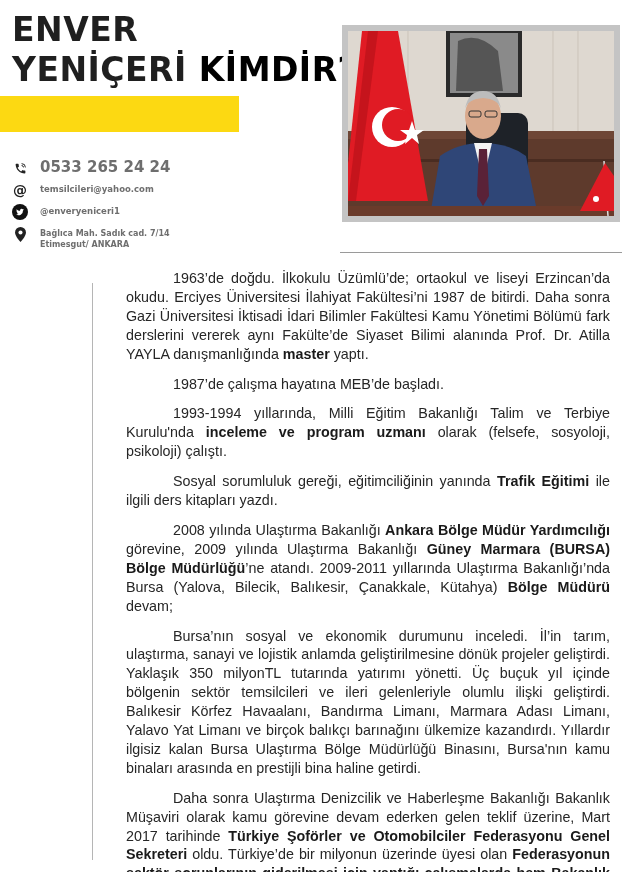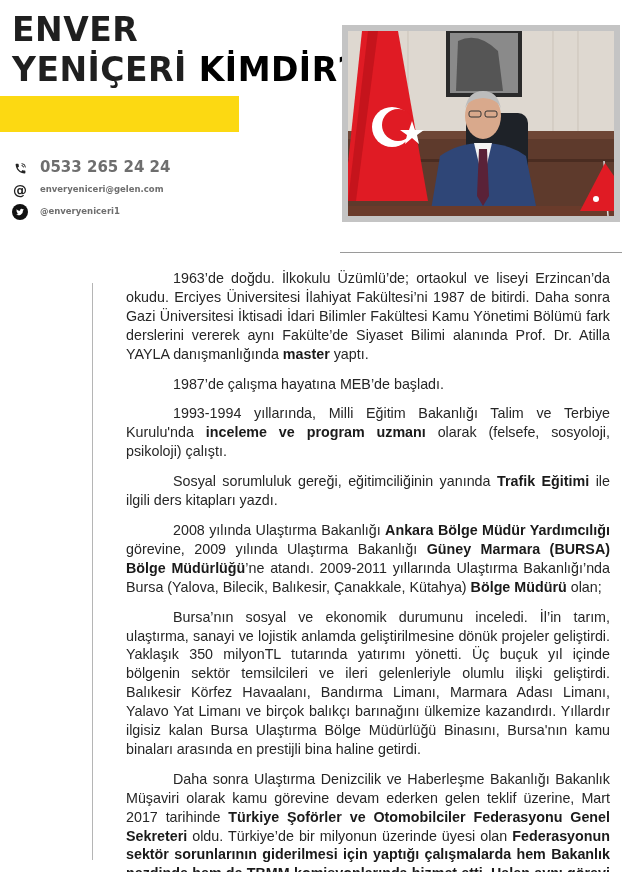--- a/index.html
+++ b/index.html
@@ -37,30 +37,42 @@
     <span class="ic">
       <svg width="13" height="13" viewBox="0 0 24 24">
           <path d="M6.6 10.8c1.4 2.8 3.8 5.1 6.6 6.6l2.2-2.2c.3-.3.7-.4 1-.2 1.1.4 2.3.6 3.6.6.6 0 1 .4 1 1V20c0 .6-.4 1-1 1C10.6 21 3 13.4 3 4c0-.6.4-1 1-1h3.5c.6 0 1 .4 1 1 0 1.3.2 2.5.6 3.6.1.3 0 .7-.2 1L6.6 10.8z" fill="#222"></path>
           <path d="M14 3a7 7 0 0 1 7 7M14 6.5a3.5 3.5 0 0 1 3.5 3.5" stroke="#222" stroke-width="1.8" fill="none"></path>
         </svg>
     </span>
     <a class="txt">0533 265 24 24</a>
   </div>
   <div class="contact">
     <span class="ic" style="font-weight:bold;font-size:14px;color:#222;font-family:'DejaVu Sans',sans-serif;">@</span>
-    <a class="txt">enveryeniceri@gelen.com</a>
+    <a class="txt">temsilcileri@yahoo.com</a>
   </div>
   <div class="contact">
     <span class="ic">
       <svg width="16" height="16" viewBox="0 0 24 24">
           <circle cx="12" cy="12" r="12" fill="#111"></circle>
           <path d="M18 8.3c-.4.2-.9.3-1.4.4.5-.3.9-.8 1.1-1.3-.5.3-1 .5-1.5.6a2.4 2.4 0 0 0-4.1 2.2c-2-.1-3.8-1.1-5-2.5-.7 1.1-.3 2.5.7 3.2-.4 0-.8-.1-1.1-.3 0 1.2.8 2.2 1.9 2.4-.4.1-.7.1-1.1 0 .3 1 1.2 1.7 2.3 1.7A4.8 4.8 0 0 1 6 15.8a6.8 6.8 0 0 0 10.5-6.1c.6-.4 1.1-.9 1.5-1.4z" fill="#fff"></path>
         </svg>
     </span>
     <a class="txt">@enveryeniceri1</a>
+  </div>
+  <div class="contact" style="height:30px;">
+    <span class="ic">
+      <svg width="11" height="15" viewBox="0 0 16 22">
+          <path d="M8 0a8 8 0 0 0-8 8c0 5.5 8 14 8 14s8-8.5 8-14a8 8 0 0 0-8-8z" fill="#222"></path>
+          <circle cx="8" cy="8" r="3" fill="#fff"></circle>
+        </svg>
+    </span>
+    <span class="txt" style="font-size:8px;">
+      <span style="display:block;">Bağlıca Mah. Sadık cad. 7/14</span>
+      <span style="display:block;">Etimesgut/ ANKARA</span>
+    </span>
   </div>
 </div>
 
 <div class="photo-frame">
   <div class="photo" title="Enver Yeniçeri portrait at desk with Turkish flags">
     <svg width="266" height="185" viewBox="0 0 266 185">
 
       <rect x="0" y="0" width="266" height="185" fill="#d6cfc6"></rect>
       <rect x="0" y="0" width="266" height="100" fill="#ded8d0"></rect>
 
@@ -105,18 +117,18 @@
 </div>
 
 <div class="hr-right"></div>
 <div class="vline"></div>
 
 <div class="body">
   <p><span>1963’de doğdu. İlkokulu Üzümlü’de; ortaokul ve liseyi Erzincan’da okudu. Erciyes Üniversitesi İlahiyat Fakültesi’ni 1987 de bitirdi. Daha sonra Gazi Üniversitesi İktisadi İdari Bilimler Fakültesi Kamu Yönetimi Bölümü fark derslerini vererek aynı Fakülte’de Siyaset Bilimi alanında Prof. Dr. Atilla YAYLA danışmanlığında </span><b>master</b><span> yaptı.</span></p>
   <p>1987’de çalışma hayatına MEB’de başladı.</p>
   <p><span>1993-1994 yıllarında, Milli Eğitim Bakanlığı Talim ve Terbiye Kurulu'nda </span><b>inceleme ve program uzmanı</b><span> olarak (felsefe, sosyoloji, psikoloji) çalıştı.</span></p>
   <p><span>Sosyal sorumluluk gereği, eğitimciliğinin yanında </span><b>Trafik Eğitimi</b><span> ile ilgili ders kitapları yazdı.</span></p>
-  <p><span>2008 yılında Ulaştırma Bakanlığı </span><b>Ankara Bölge Müdür Yardımcılığı</b><span> görevine, 2009 yılında Ulaştırma Bakanlığı </span><b>Güney Marmara (BURSA) Bölge Müdürlüğü</b><span>’ne atandı. 2009-2011 yıllarında Ulaştırma Bakanlığı’nda Bursa (Yalova, Bilecik, Balıkesir, Çanakkale, Kütahya) </span><b>Bölge Müdürü</b><span> olan;</span></p>
+  <p><span>2008 yılında Ulaştırma Bakanlığı </span><b>Ankara Bölge Müdür Yardımcılığı</b><span> görevine, 2009 yılında Ulaştırma Bakanlığı </span><b>Güney Marmara (BURSA) Bölge Müdürlüğü</b><span>’ne atandı. 2009-2011 yıllarında Ulaştırma Bakanlığı’nda Bursa (Yalova, Bilecik, Balıkesir, Çanakkale, Kütahya) </span><b>Bölge Müdürü</b><span> devam;</span></p>
   <p>Bursa’nın sosyal ve ekonomik durumunu inceledi. İl’in tarım, ulaştırma, sanayi ve lojistik anlamda geliştirilmesine dönük projeler geliştirdi. Yaklaşık 350 milyonTL tutarında yatırımı yönetti. Üç buçuk yıl içinde bölgenin sektör temsilcileri ve ileri gelenleriyle olumlu ilişki geliştirdi. Balıkesir Körfez Havaalanı, Bandırma Limanı, Marmara Adası Limanı, Yalavo Yat Limanı ve birçok balıkçı barınağını ülkemize kazandırdı. Yıllardır ilgisiz kalan Bursa Ulaştırma Bölge Müdürlüğü Binasını, Bursa'nın kamu binaları arasında en prestijli bina haline getirdi.</p>
   <p><span>Daha sonra Ulaştırma Denizcilik ve Haberleşme Bakanlığı Bakanlık Müşaviri olarak kamu görevine devam ederken gelen teklif üzerine, Mart 2017 tarihinde </span><b>Türkiye Şoförler ve Otomobilciler Federasyonu Genel Sekreteri</b><span> oldu. Türkiye’de bir milyonun üzerinde üyesi olan </span><b>Federasyonun sektör sorunlarının giderilmesi için yaptığı çalışmalarda hem Bakanlık nezdinde hem de TBMM komisyonlarında hizmet etti. Halen aynı görevi yürütmektedir.</b></p>
   <p class="nojust">Evli ve iki çocuk babası olan Enver YENİÇERİ;</p>
 
 </div>
 
 </body></html>

